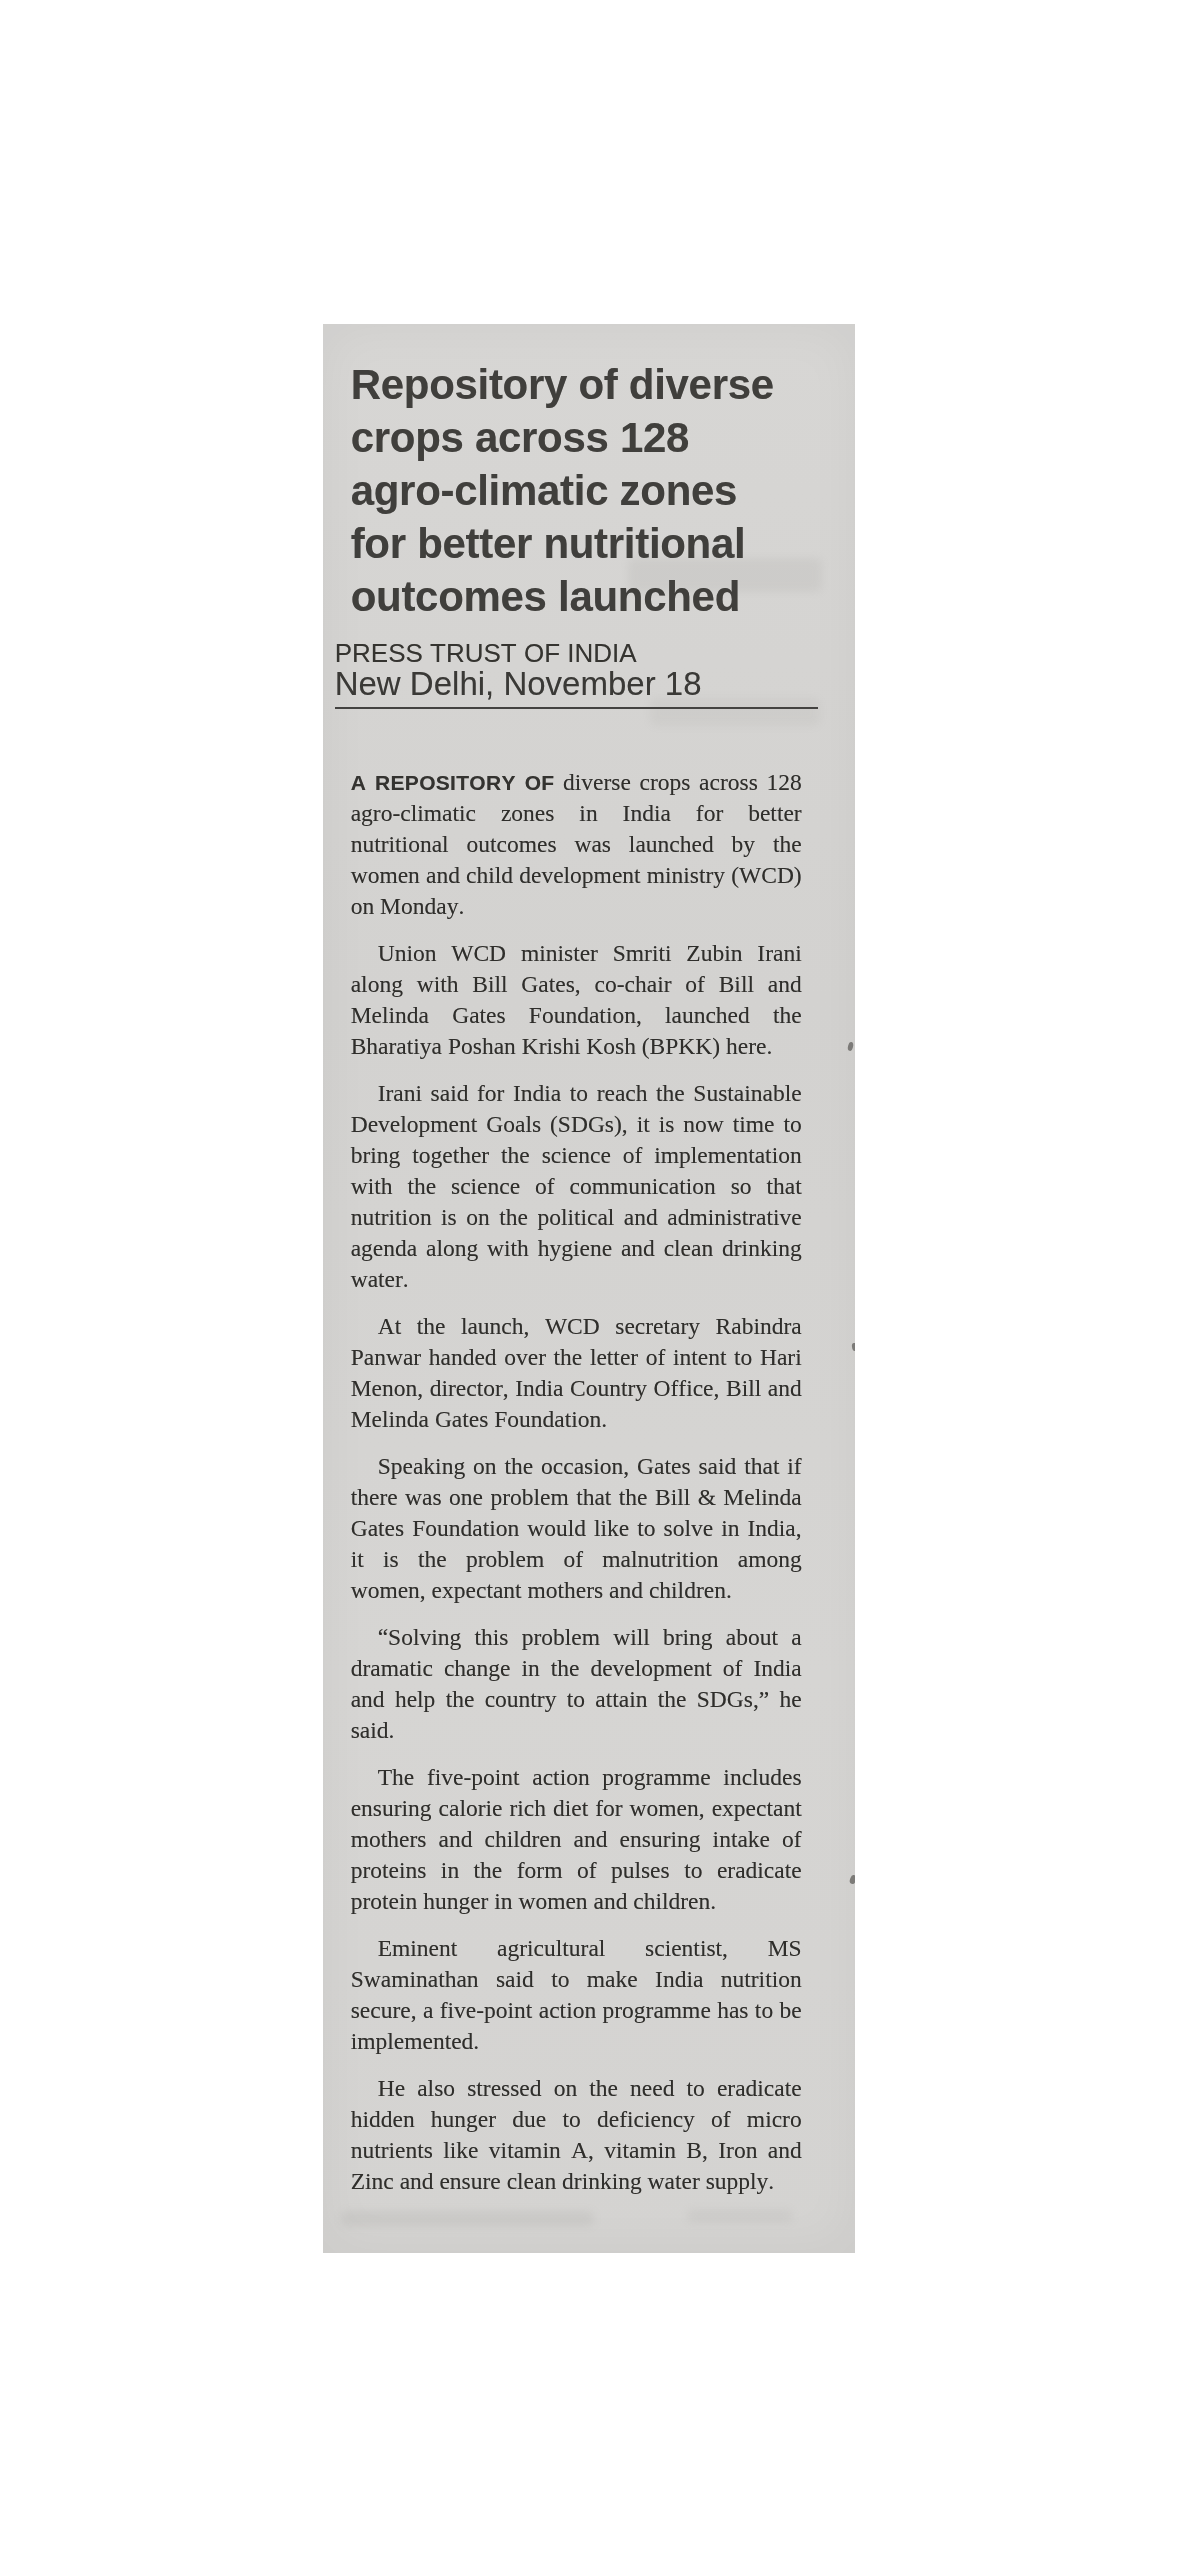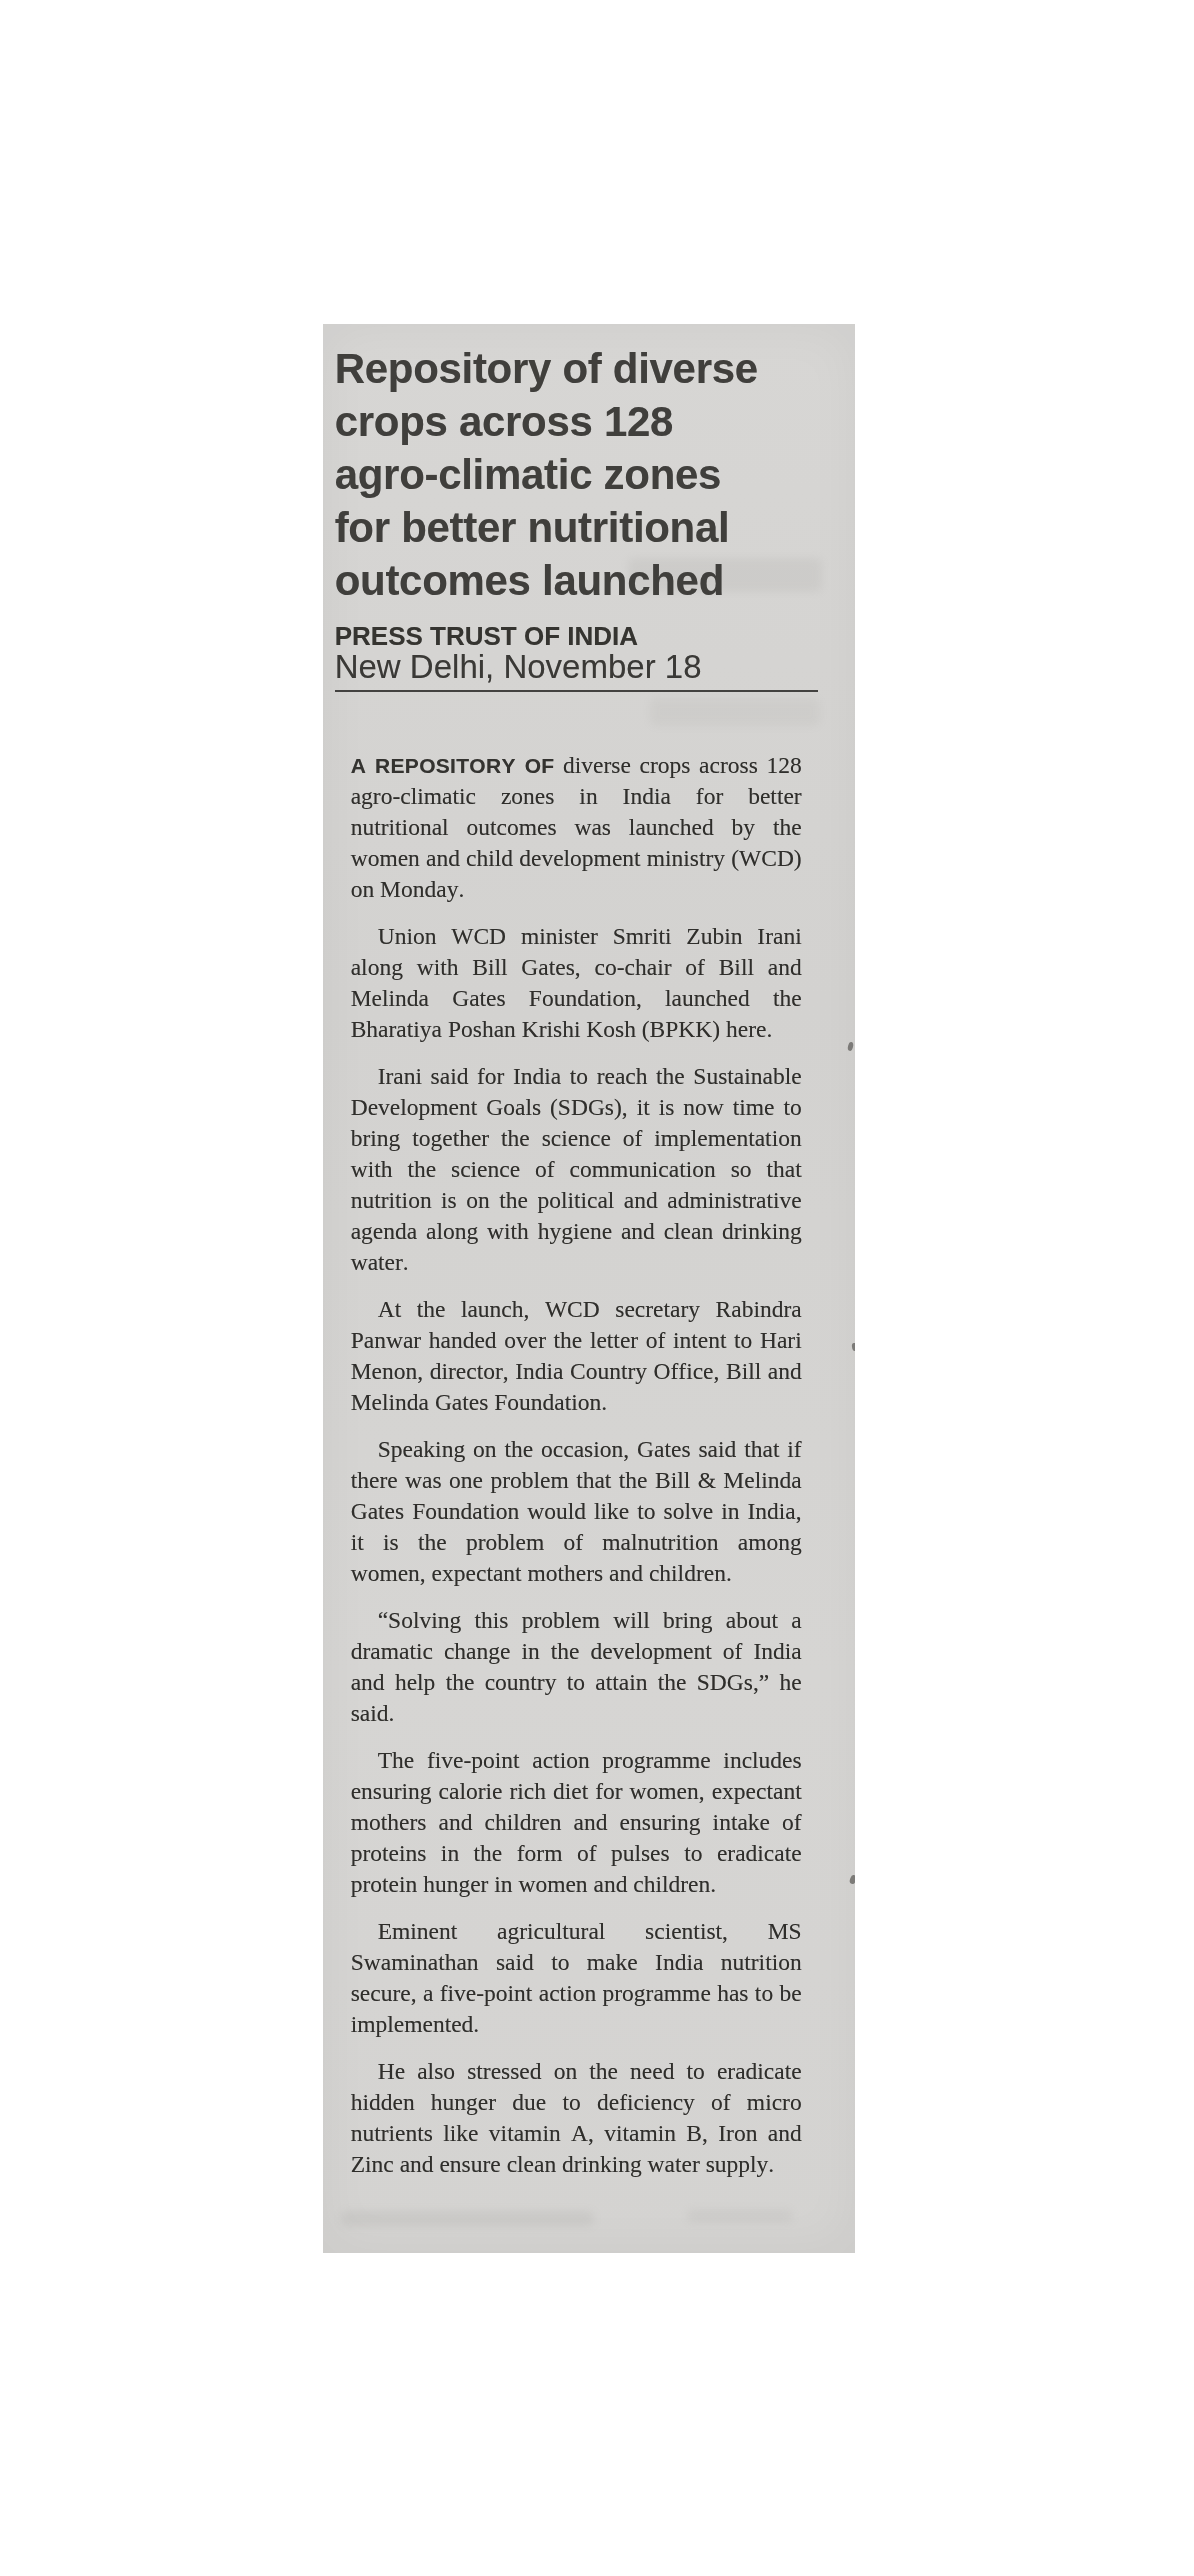--- a/index.html
+++ b/index.html
@@ -28,34 +28,34 @@
     box-shadow: inset 0 0 53px rgba(0,0,0,0.045);
     overflow: hidden;
   }
   .content {
     position: absolute;
     left: 11.7px;
     top: 17.6px;
     width: 483px;
   }
   .headline {
-    margin: 0;
+    margin: 16px;
     font-family: "Liberation Sans", sans-serif;
     font-weight: 700;
     font-size: 42px;
     line-height: 53px;
     letter-spacing: -0.3px;
     color: #403f3c;
     white-space: pre-line;
     text-shadow: 0 0 0.6px rgba(40,40,40,0.35);
   }
   .byline {
     margin-top: 15.3px;
     font-family: "Liberation Sans", sans-serif;
-    font-weight: 700;
+    font-weight: 400;
     font-size: 26px;
     line-height: 29px;
     color: #353430;
     text-shadow: 0 0 0.6px rgba(40,40,40,0.3);
   }
   .dateline {
     font-family: "Liberation Sans", sans-serif;
     font-weight: 400;
     font-size: 33px;
     line-height: 32px;

